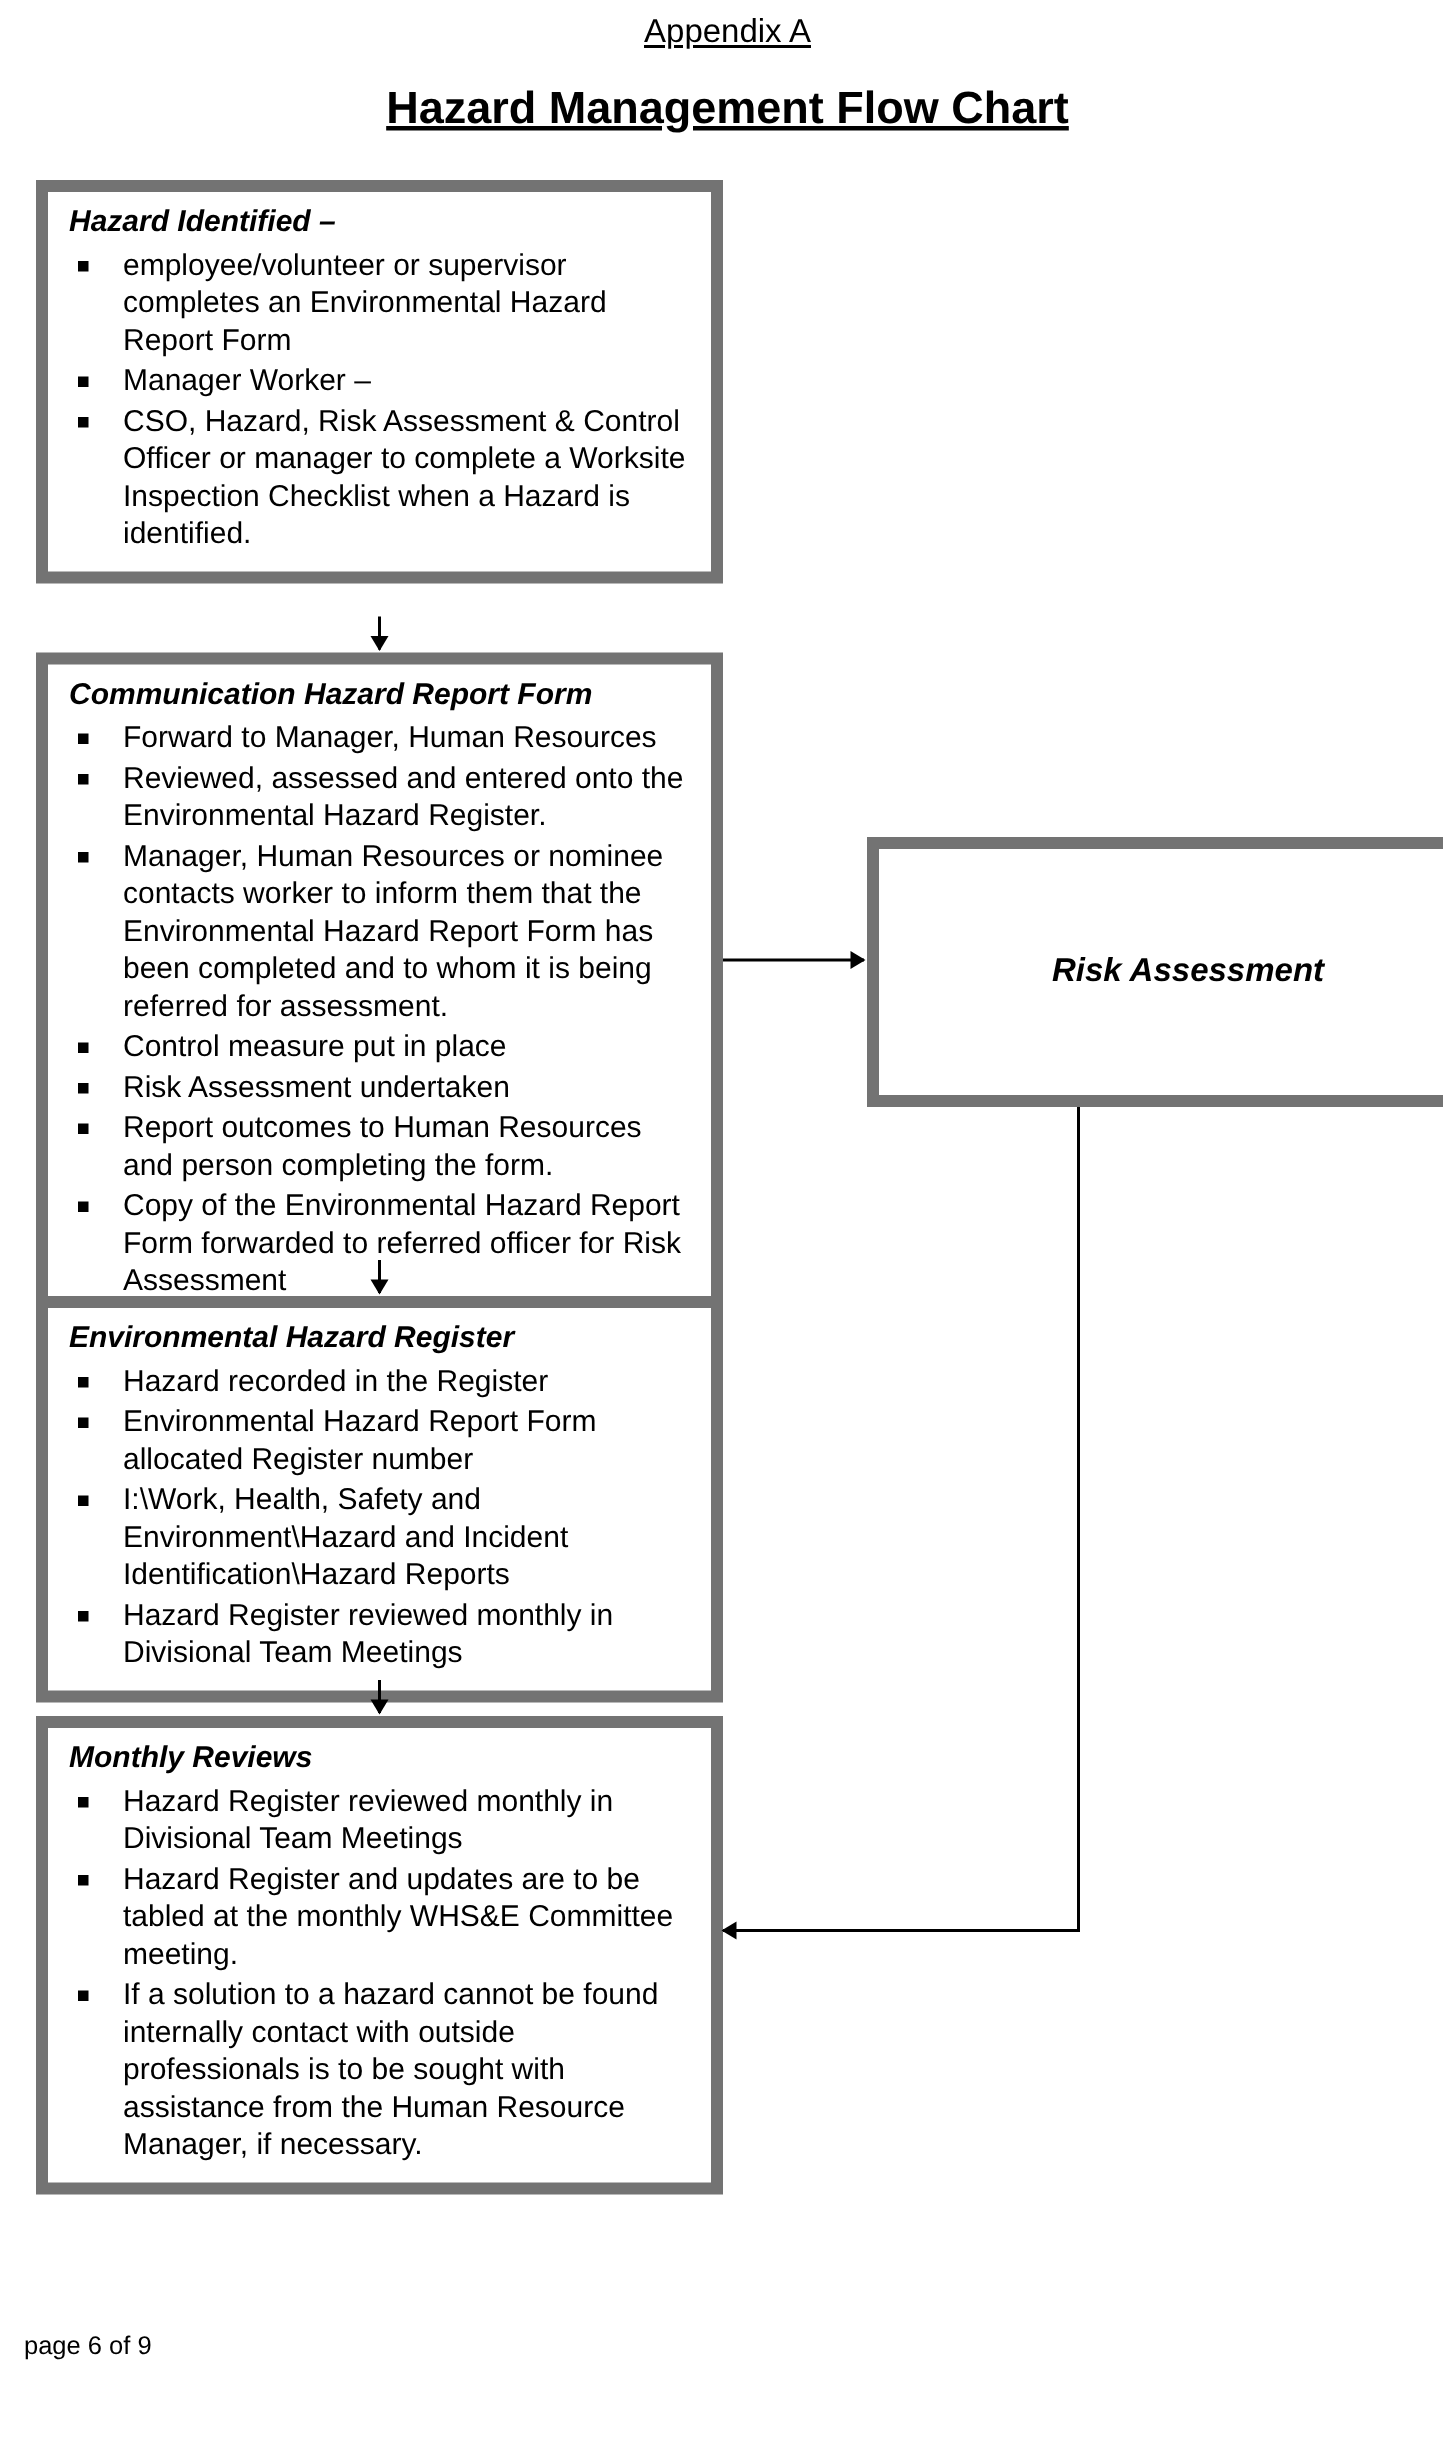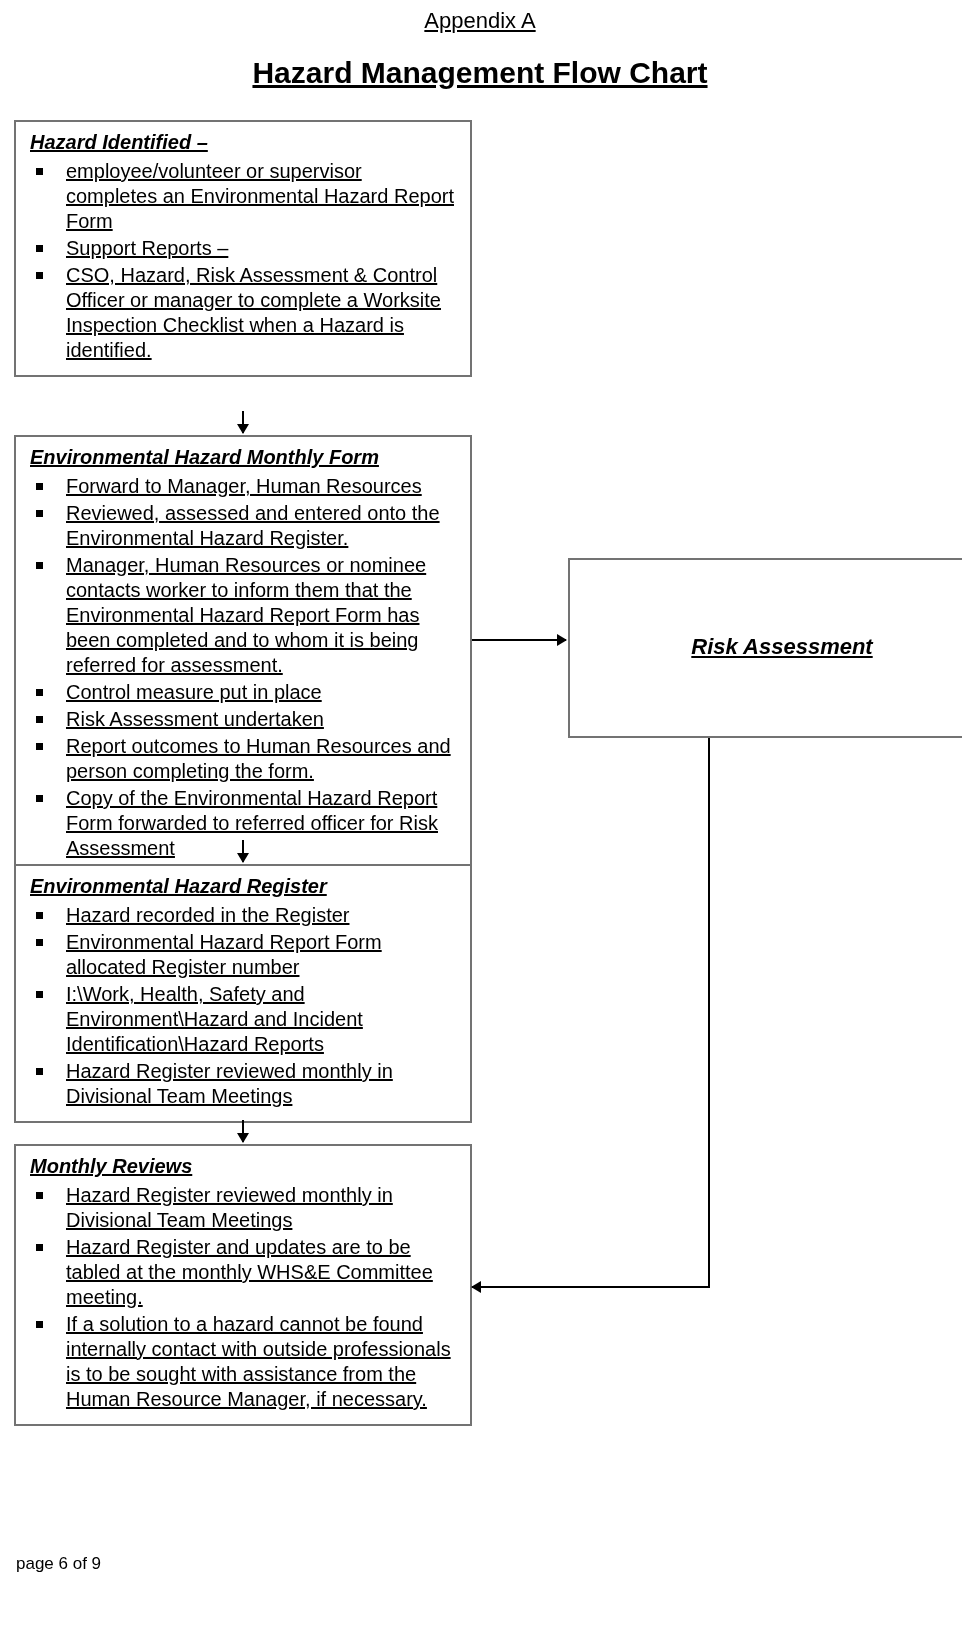--- a/index.html
+++ b/index.html
@@ -8,21 +8,21 @@
     padding: 0;
     background: #fff;
     font-family: Arial, Helvetica, sans-serif;
     color: #000;
     width: 962px;
   }
   .page {
     position: relative;
     width: 962px;
     height: 1628px;
-    padding: 8px 16px 0 14px;
+    padding: 8px 16px 0 24px;
   }
   .appendix {
     text-align: center;
     font-size: 22px;
     text-decoration: underline;
     margin: 0 0 22px 0;
   }
   .title {
     text-align: center;
     font-size: 30px;
@@ -30,26 +30,25 @@
     text-decoration: underline;
     margin: 0 0 30px 0;
   }
   .canvas {
     position: relative;
     width: 930px;
     height: 1380px;
   }
   .box {
     position: absolute;
-    border: 2px solid #737373;
+    border: 8px solid #737373;
     padding: 8px 14px 10px 14px;
     background: #fff;
     font-size: 20px;
     line-height: 1.25;
-    text-decoration: underline;
   }
   .box-title {
     font-weight: bold;
     font-style: italic;
     margin-bottom: 4px;
   }
   ul.outer {
     list-style: none;
     margin: 0;
     padding: 0;
@@ -157,30 +156,30 @@
   <div class="appendix">Appendix A</div>
   <div class="title">Hazard Management Flow Chart</div>
 
   <div class="canvas">
 
     <div class="box" style="left:0px; top:0px; width:458px;">
       <div class="box-title">Hazard Identified –</div>
       <ul class="outer">
         <li>employee/volunteer or supervisor completes an Environmental Hazard Report Form</li>
         <li>
-          <span>Support Reports –</span>
+          <span>Manager Worker –</span>
         </li>
         <li>CSO, Hazard, Risk Assessment &amp; Control Officer or manager to complete a Worksite Inspection Checklist when a Hazard is identified.</li>
       </ul>
     </div>
 
     <div class="v-arrow" style="left:228px; top:291px; height:22px;"></div>
 
     <div class="box" style="left:0px; top:315px; width:458px;">
-      <div class="box-title">Environmental Hazard Monthly Form</div>
+      <div class="box-title">Communication Hazard Report Form</div>
       <ul class="outer">
         <li>Forward to Manager, Human Resources</li>
         <li>Reviewed, assessed and entered  onto the Environmental Hazard Register.</li>
         <li>Manager, Human Resources or nominee contacts worker to inform them that the Environmental Hazard Report Form has been completed and to whom it is being referred for assessment.</li>
         <li>Control measure put in place</li>
         <li>Risk Assessment undertaken</li>
         <li>Report outcomes to Human Resources and person completing the form.</li>
         <li>Copy of the Environmental Hazard Report Form forwarded to referred officer for Risk Assessment</li>
       </ul>
     </div>

